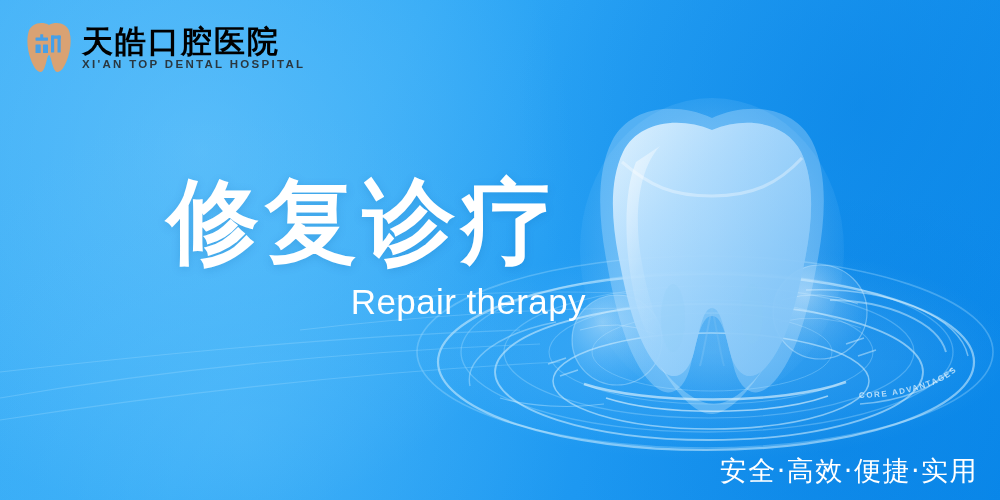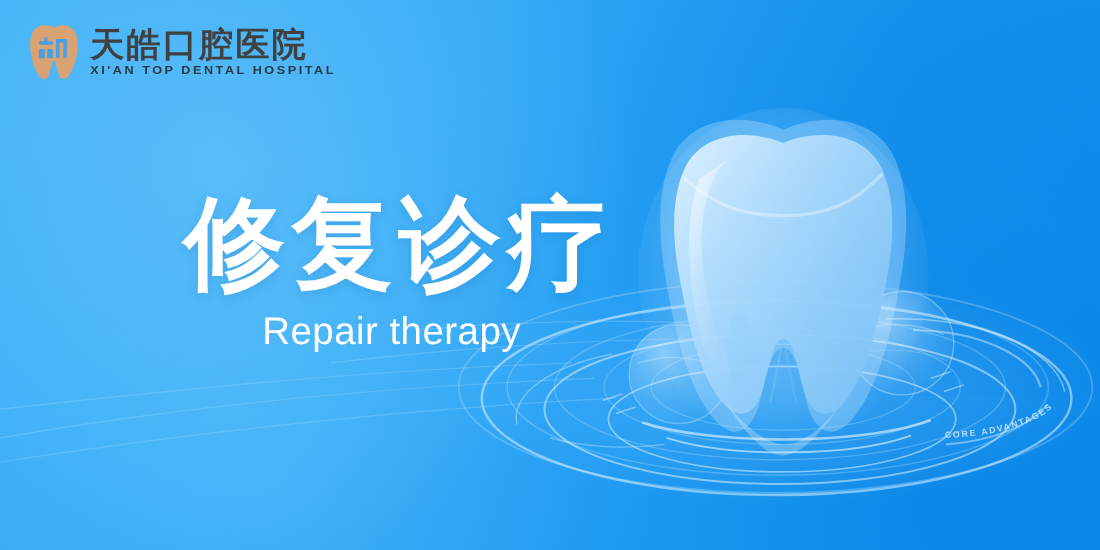--- a/index.html
+++ b/index.html
@@ -74,21 +74,21 @@
     align-items: center;
     gap: 10px;
   }
   .logo-mark { width: 46px; height: 52px; display: block; }
   .logo-text { display: flex; flex-direction: column; gap: 2px; }
   .logo-cn {
     font-size: 31px;
     line-height: 1;
     font-weight: 700;
     letter-spacing: 2px;
-    color: #404040;
+    color: #000000;
     font-family: "DejaVu Sans", "Liberation Sans", sans-serif;
     white-space: nowrap;
   }
   .logo-en {
     font-size: 11.5px;
     line-height: 1;
     font-weight: 700;
     letter-spacing: 2.3px;
     color: #2a3740;
     white-space: nowrap;
@@ -109,21 +109,21 @@
     font-weight: 700;
     color: #ffffff;
     letter-spacing: 6px;
     font-family: "DejaVu Sans", "Liberation Sans", sans-serif;
     white-space: nowrap;
     text-shadow: 0 2px 10px rgba(8,86,160,0.18);
     margin-left: 41px;
   }
   .headline-en {
     margin-top: 16px;
-    text-align: center;
+    text-align: right;
     width: 460px;
     font-size: 35px;
     line-height: 1;
     font-weight: 400;
     color: #ffffff;
     letter-spacing: 0.4px;
     white-space: nowrap;
   }
 
   
@@ -347,14 +347,15 @@
       <div class="logo-cn">天皓口腔医院</div>
       <div class="logo-en">XI'AN TOP DENTAL HOSPITAL</div>
     </div>
   </div>
 
   <div class="headline">
     <div class="headline-cn">修复诊疗</div>
     <div class="headline-en">Repair therapy</div>
   </div>
 
+  <div class="tagline">安全·高效·便捷·实用</div>
 
 </div>
 
 </body></html>

